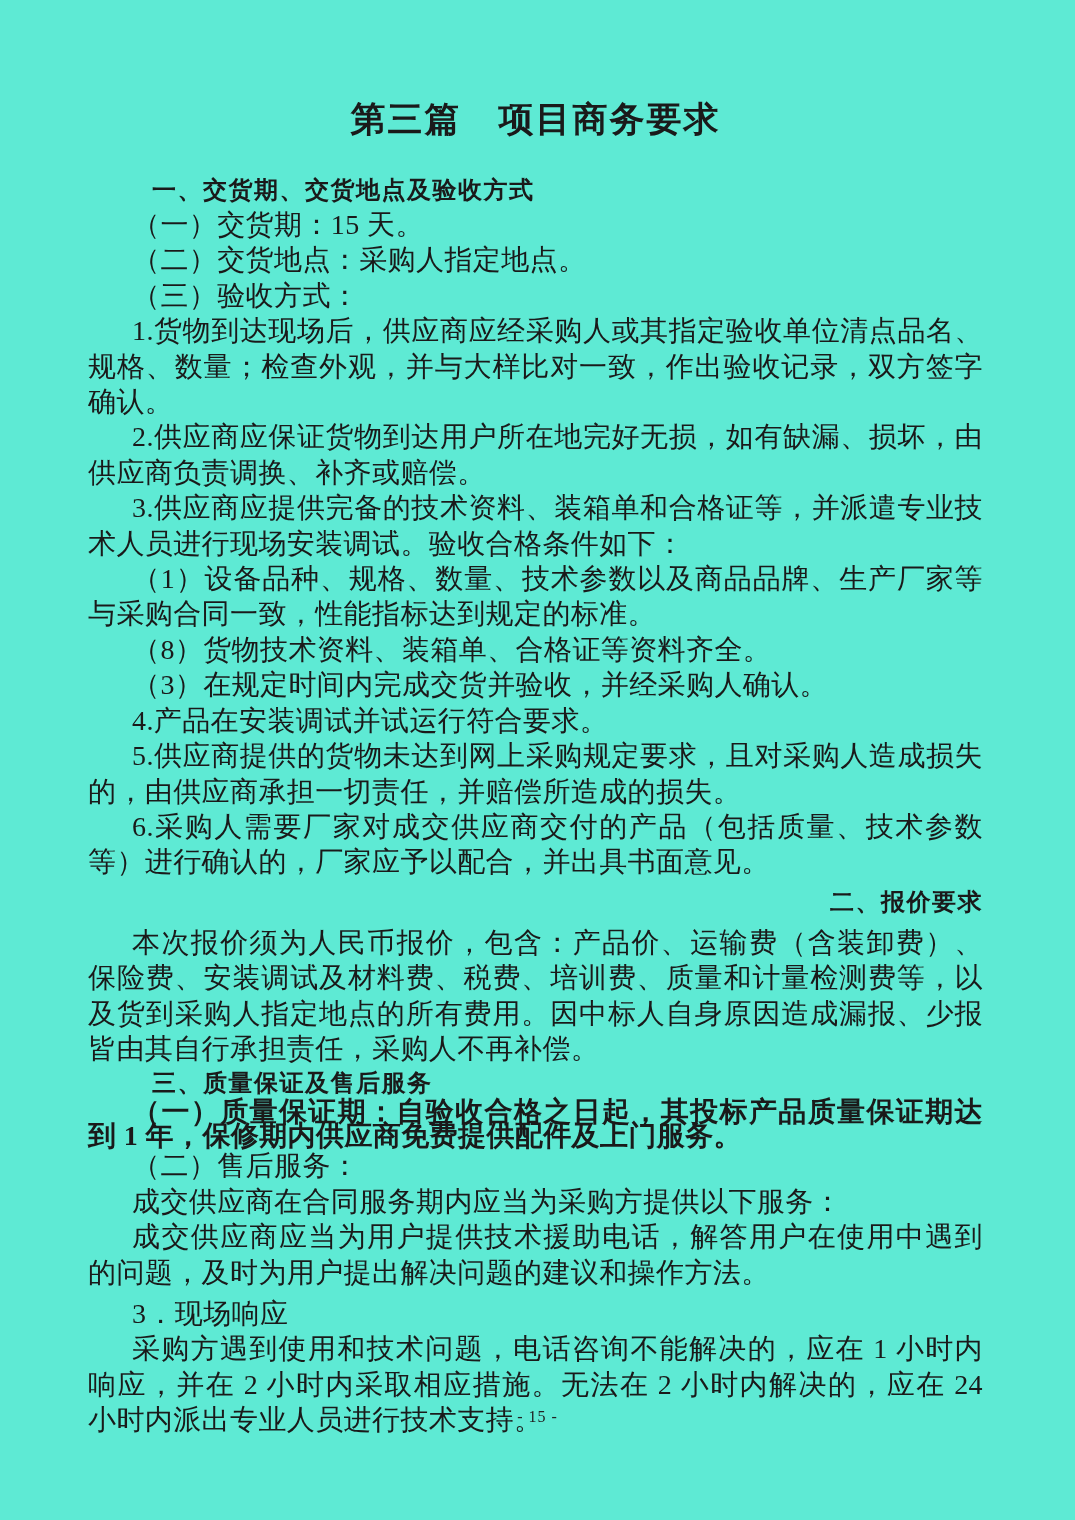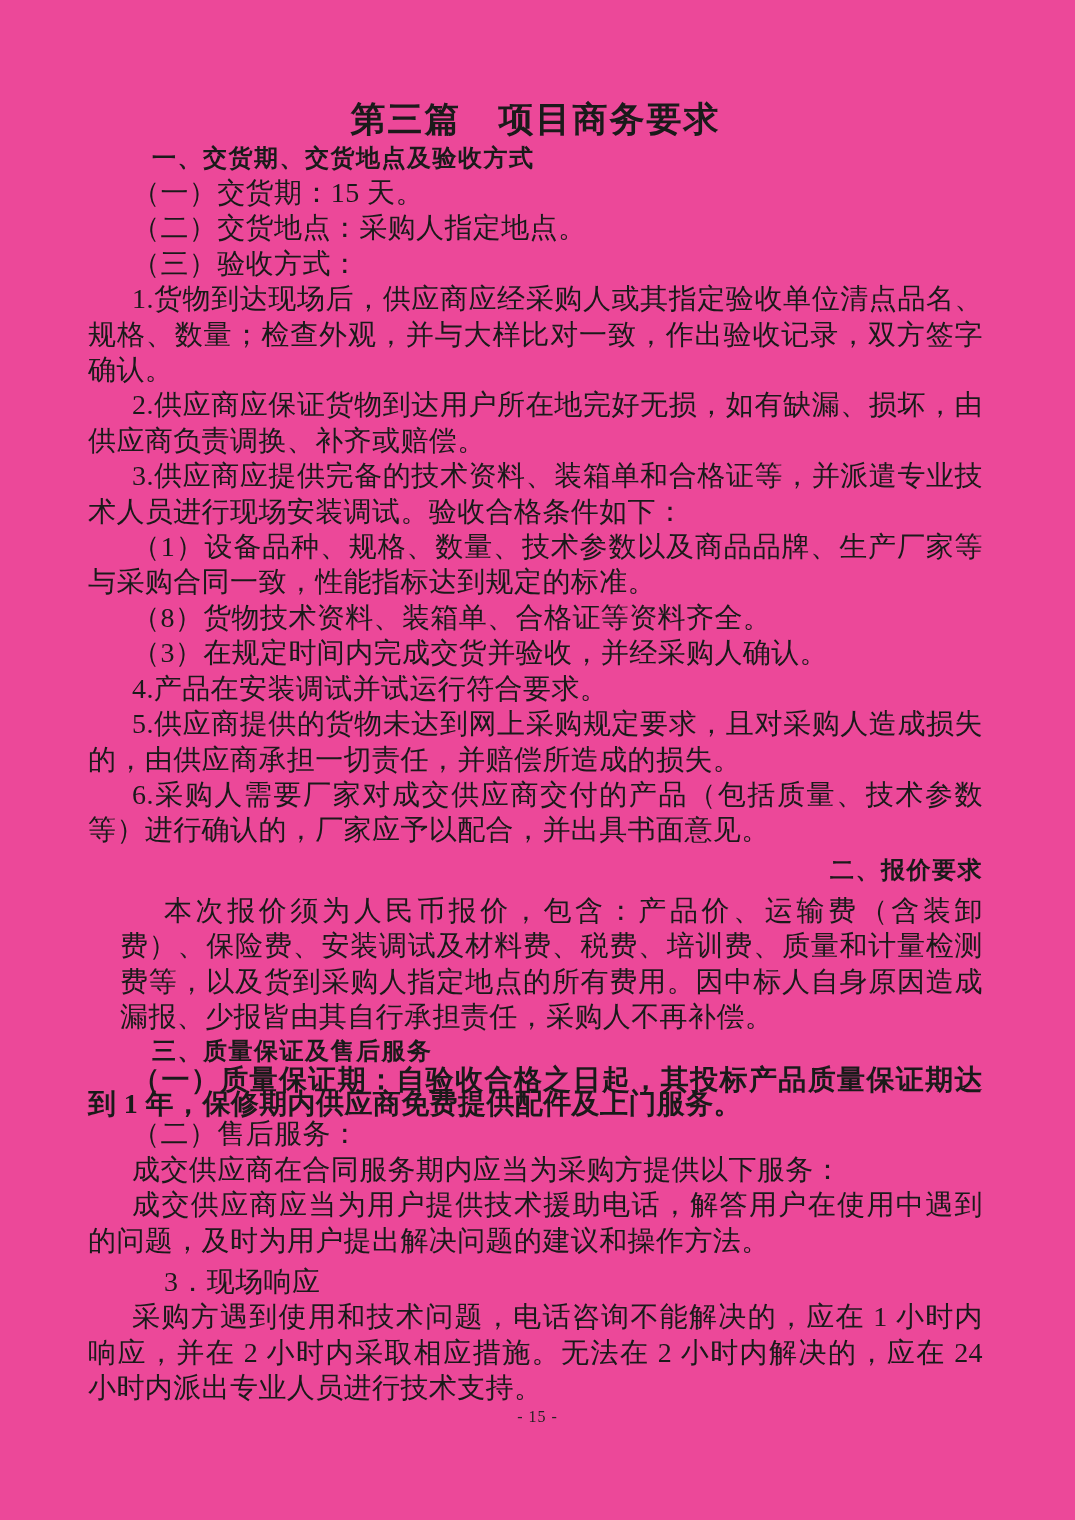--- a/index.html
+++ b/index.html
@@ -3,21 +3,21 @@
 <meta charset="utf-8">
 <style>
   html, body {
     margin: 0;
     padding: 0;
     background: #ffffff;
   }
   .page {
     width: 1075px;
     height: 1520px;
-    background: #ec4899;
+    background: #5eead4;
     box-sizing: border-box;
     padding: 0 92px 0 88px;
     position: relative;
     color: #1a1a1a;
     font-family: "Liberation Serif", serif;
     overflow: hidden;
   }
   section { margin: 0; padding: 0; }
   .doc-title {
     margin: 0;
@@ -29,33 +29,33 @@
     letter-spacing: 2px;
   }
   .h2 {
     margin: 0;
     font-weight: 700;
     font-size: 24px;
     line-height: 34px;
     letter-spacing: 1.5px;
     text-indent: 64px;
   }
-  .mt-a { }
+  .mt-a { margin-top: 32px; }
   .mt-b { margin-top: 5px; text-align: right; }
   .mt-c { }
   .para {
     margin: 0;
     font-size: 28px;
     line-height: 35.4px;
     letter-spacing: 0.4px;
     text-align: justify;
     text-indent: 44px;
   }
   .para.tight { line-height: 24px; font-weight: bold; }
-  .mt6 { margin-top: 6px; margin-left: 32px; }
+  .mt6 { margin-top: 6px; }
   .footer {
     position: absolute;
     left: 0;
     right: 0;
     top: 1407px;
     text-align: center;
     font-family: Liberation Serif, serif;
     font-size: 16px;
     line-height: 20px;
     color: #222222;

